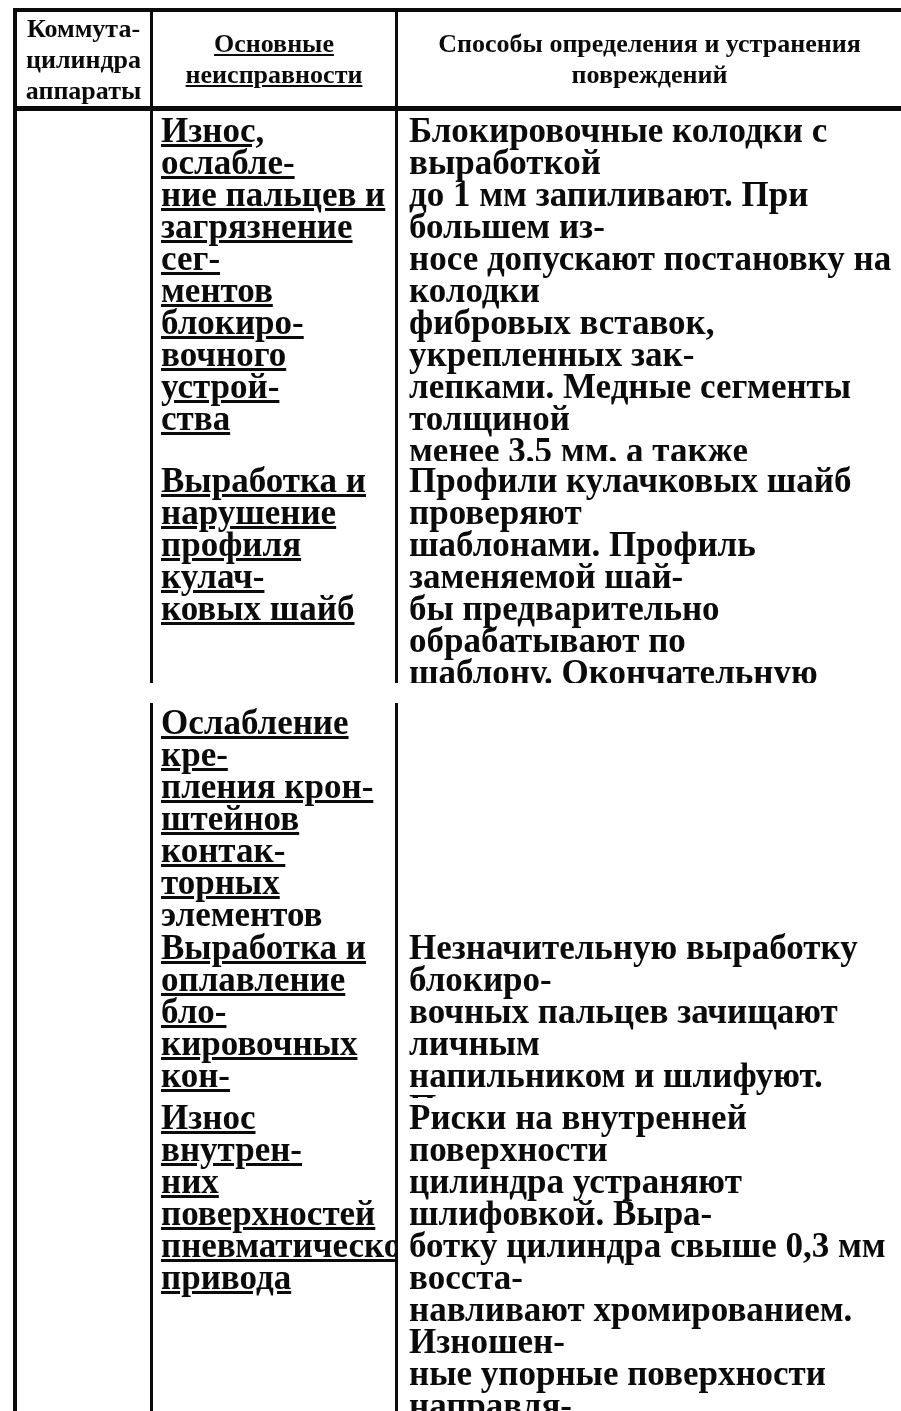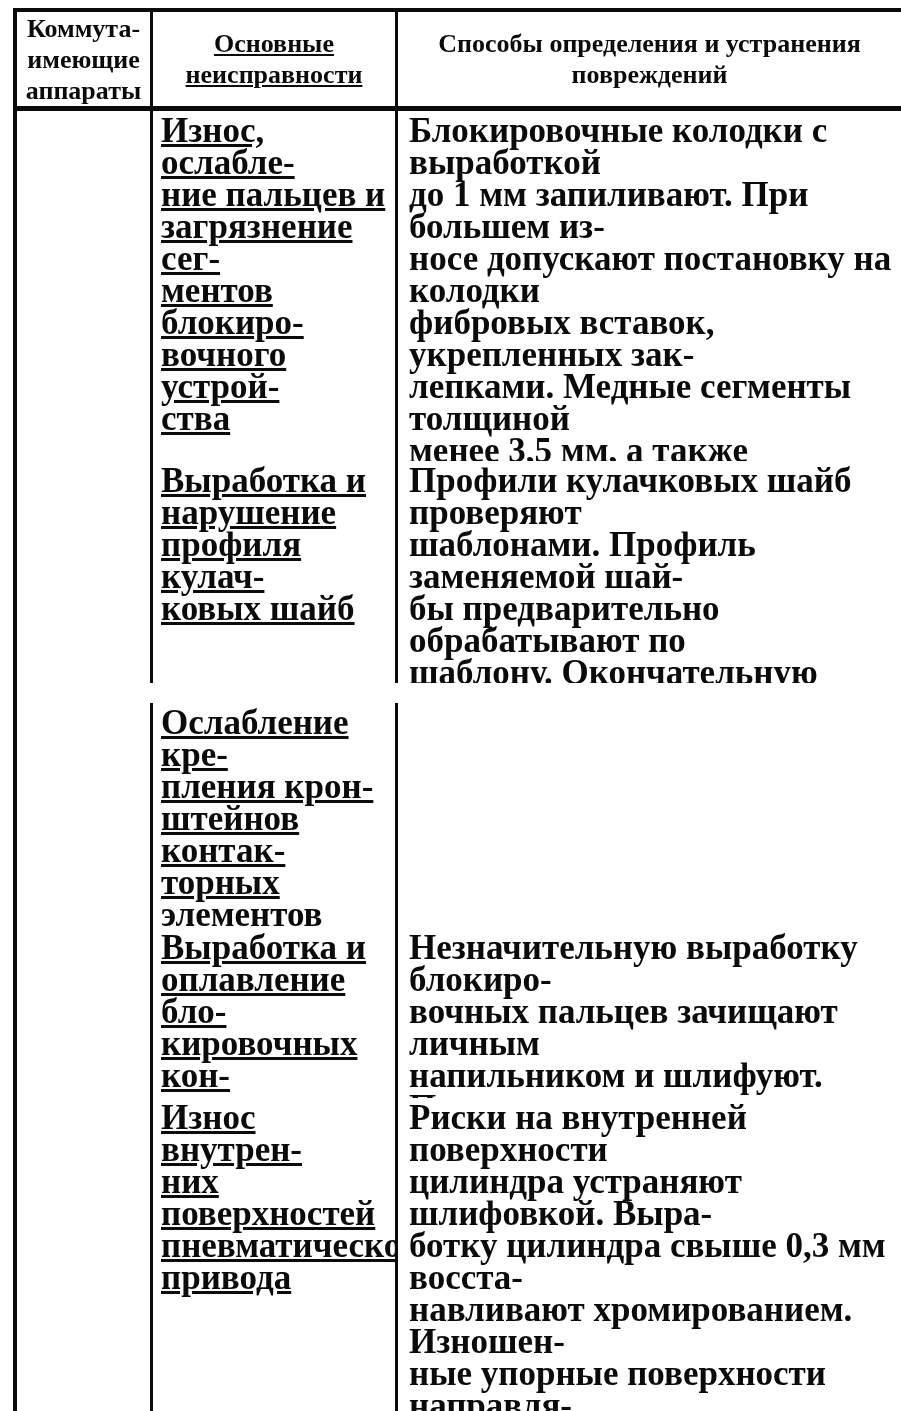--- a/index.html
+++ b/index.html
@@ -75,21 +75,21 @@
   .row-5 { flex: 1; }
 </style>
 </head>
 <body>
 
 <div class="page">
   <div class="doc-table">
 
     <div class="header-row">
       <div class="cell header-cell col-1">Коммута-
-имеющие
+цилиндра
 аппараты</div>
       <div class="cell header-cell col-2">Основные
 неисправности</div>
       <div class="cell header-cell col-3">Способы определения и устранения
 повреждений</div>
     </div>
 
     <div class="body-row row-1">
       <div class="cell body-cell col-1"></div>
       <div class="cell body-cell col-2">Износ, ослабле-

